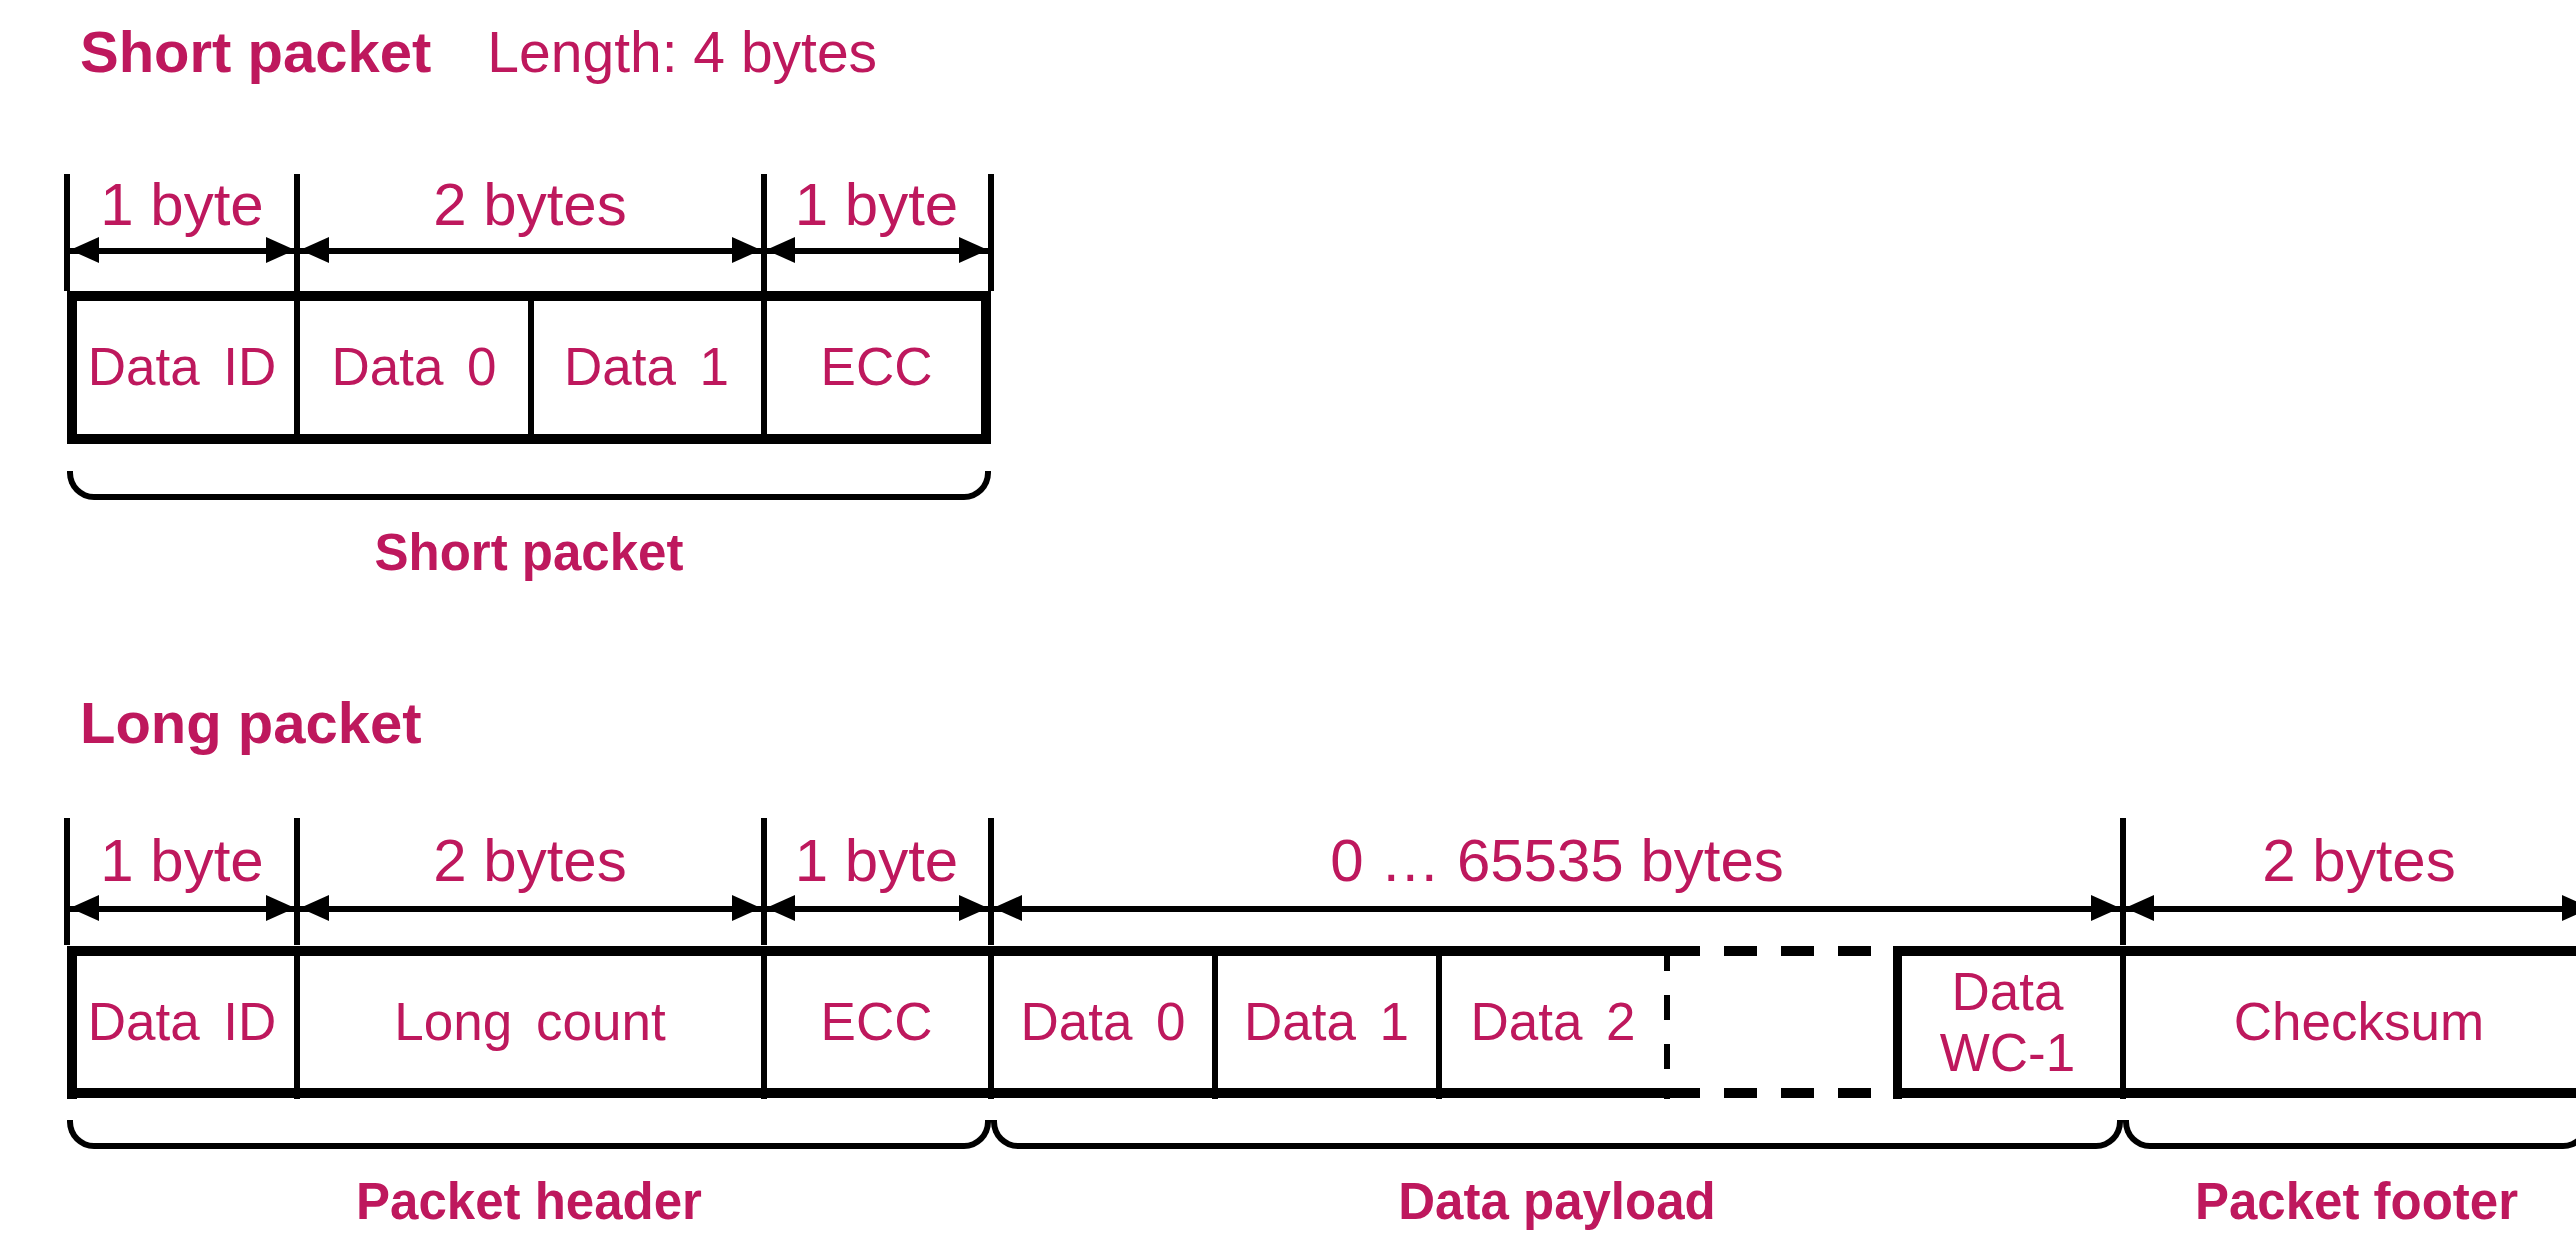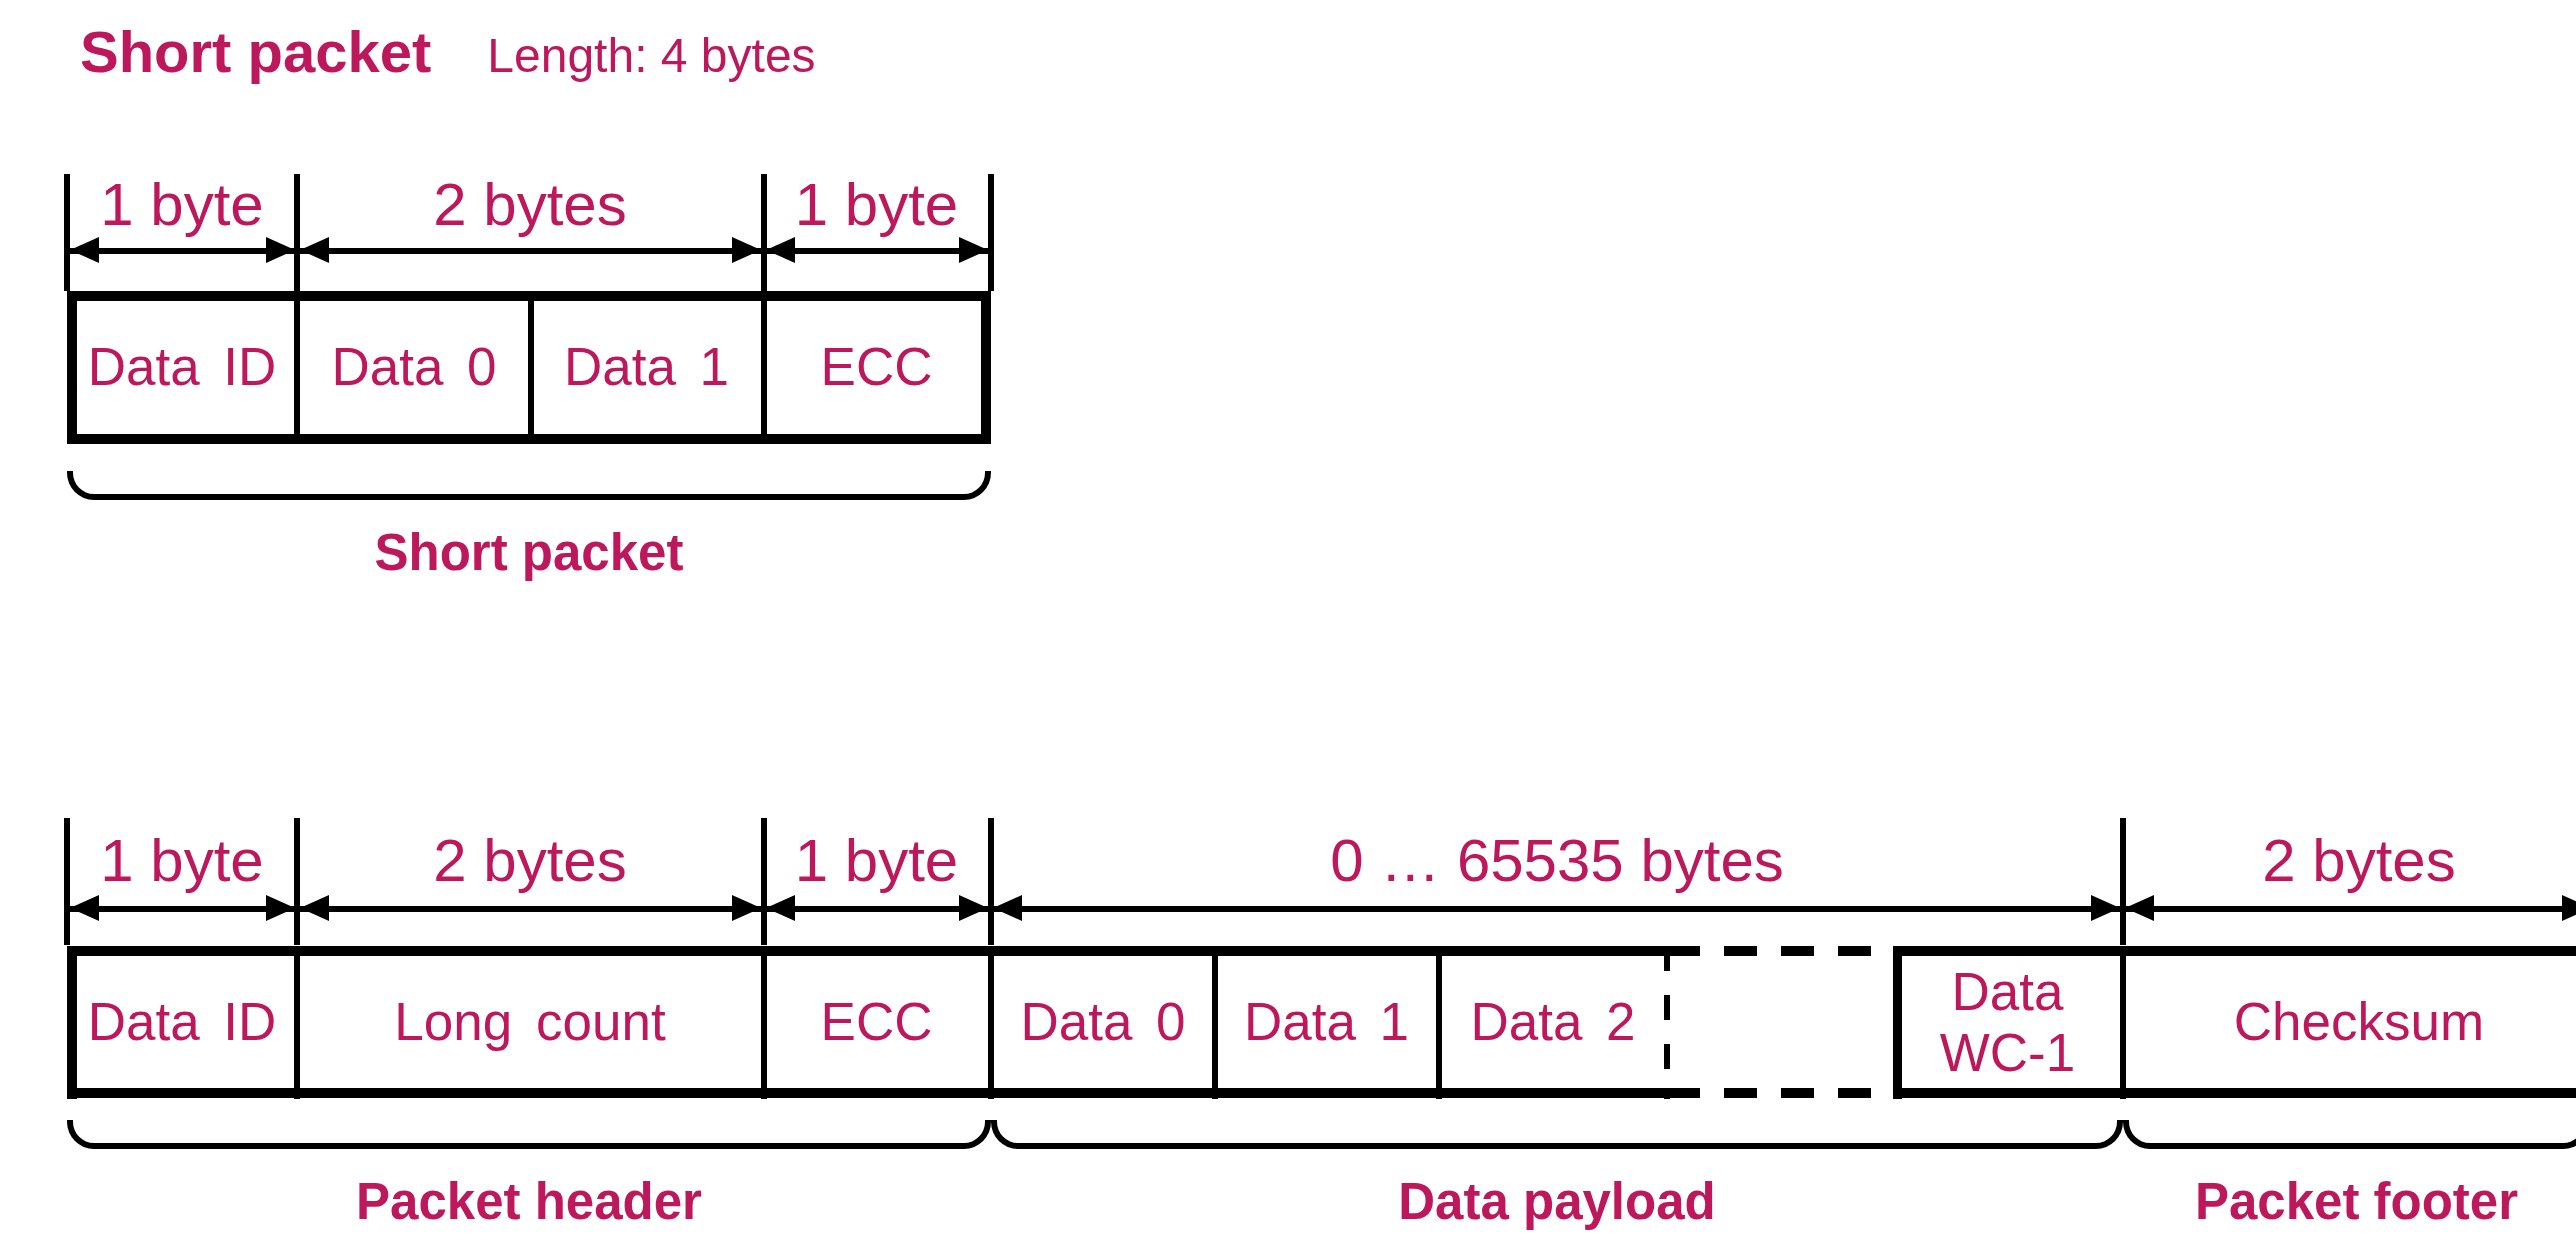--- a/index.html
+++ b/index.html
@@ -17,21 +17,21 @@
 
   
   .title-row {
     position: absolute;
     display: flex;
     align-items: baseline;
     gap: 56px;
     white-space: nowrap;
   }
   .title  { font-size: 58px; font-weight: 700; line-height: 1.1; }
-  .length { font-size: 48px; font-weight: 400; line-height: 1.1; }
+  .length { font-size: 57px; font-weight: 400; line-height: 1.1; }
 
   
   .tick { position: absolute; width: 5.5px; background: #000; }
   .arrow { position: absolute; height: 5.5px; background: #000; }
   .arrow::before, .arrow::after {
     content: ""; position: absolute; width: 0; height: 0;
     border-top: 13.6px solid transparent; border-bottom: 13.6px solid transparent;
     top: -11px;
   }
   .arrow::before { left: 0;  border-right: 29px solid #000; }
@@ -114,20 +114,21 @@
     <div class="cell" style="left:486px; top:291px; width:233px;">Data 1</div>
     <div class="cell" style="left:719px; top:291px; width:227px;">ECC</div>
 
     <div class="brace" style="left:23px; top:471px; width:924px;"></div>
     <div class="brace-label" style="left:23px; top:522px; width:924px;">Short packet</div>
   </div>
 
   <div>
 
     <div class="title-row" style="left:36px; top:691px;">
+      <span class="title">Long packet</span>
     </div>
 
     <div class="tick" style="left:20px;  top:818px; height:127px;"></div>
     <div class="tick" style="left:250px; top:818px; height:127px;"></div>
     <div class="tick" style="left:717px; top:818px; height:127px;"></div>
     <div class="tick" style="left:944px;top:818px; height:127px;"></div>
     <div class="tick" style="left:2076px;top:818px; height:127px;"></div>
     <div class="tick" style="left:2548px;top:818px; height:127px;"></div>
 
     <div class="arrow" style="left:25.5px;   top:906px; width:225px;"></div>

